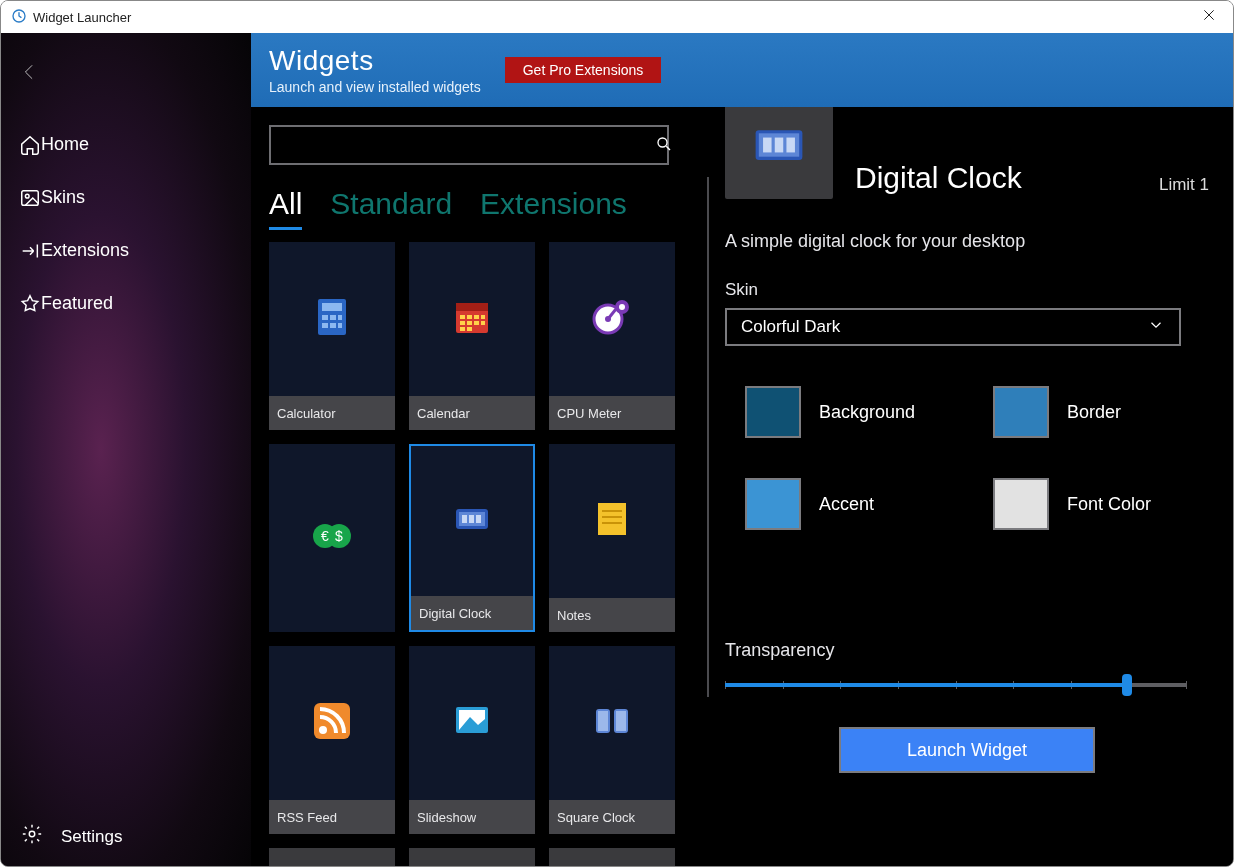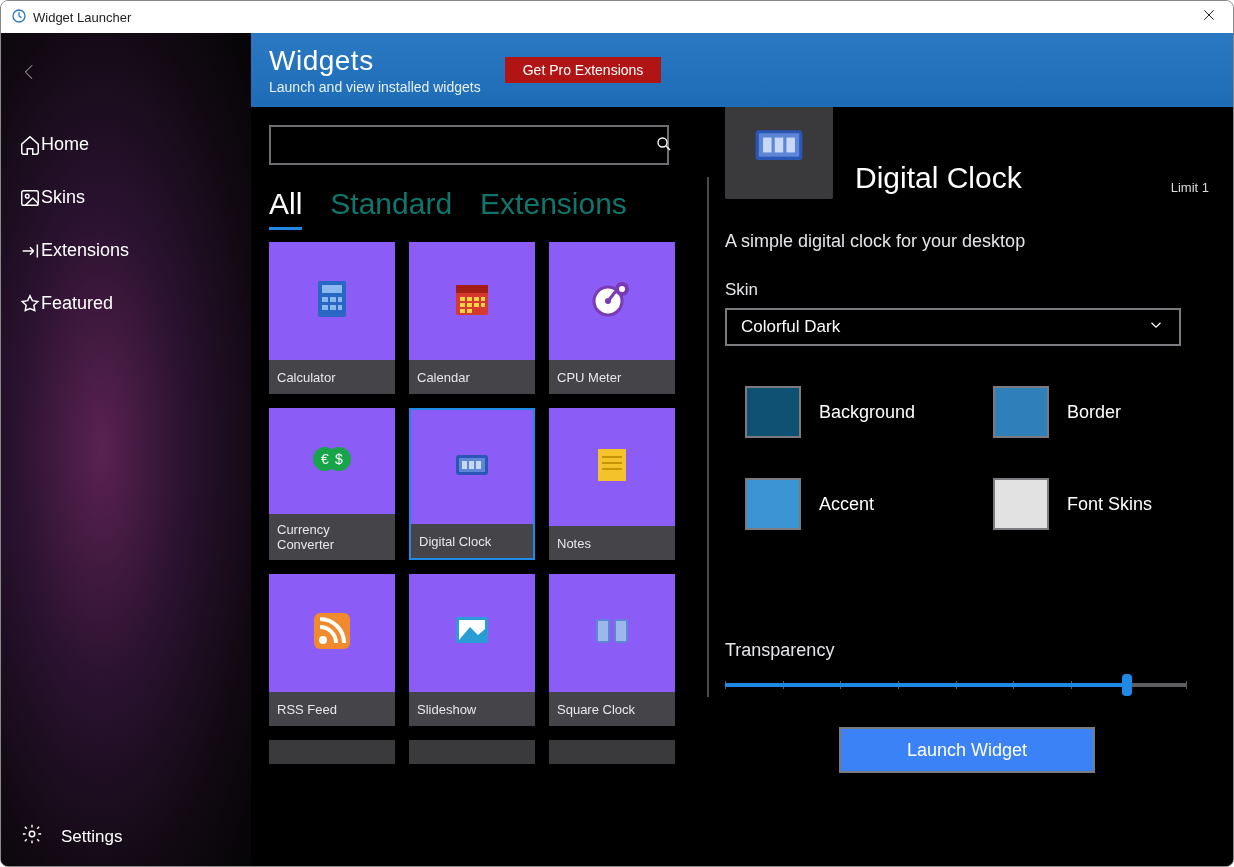--- a/index.html
+++ b/index.html
@@ -62,40 +62,40 @@
   .search-icon { position:absolute; right:18px; top:10px; }
   .search-icon svg { width:18px; height:18px; stroke:#fff; fill:none; stroke-width:1.8; }
   .tabs { display:flex; gap:28px; margin:22px 0 12px 0; }
   .tab { font-size:30px; color:#0f766e; cursor:pointer; padding-bottom:6px; }
   .tab.active { color:#fff; border-bottom:3px solid #1f8ae6; }
   .grid-wrap { flex:1; overflow-y:auto; padding-right:8px; }
   .grid-wrap::-webkit-scrollbar { width:4px; }
   .grid-wrap::-webkit-scrollbar-thumb { background:#4b4b4f; }
   .grid { display:grid; grid-template-columns: repeat(3, 126px); gap:14px; }
   .tile {
-    width:126px; height:152px; background:#8b5cf6; display:flex; flex-direction:column; cursor:pointer;
+    width:126px; height:188px; background:#0f172a; display:flex; flex-direction:column; cursor:pointer;
   }
   .tile.selected { border:2px solid #1f8ae6; }
   .tile .tile-icon { flex:1; display:flex; align-items:center; justify-content:center; }
   .tile .tile-label { background:#454549; padding:8px 8px; font-size:13px; color:#e8e8ea; min-height:34px; display:flex; align-items:center; }
   .tile.small { height:24px; background:#3a3a3d; }
   .divider { width:2px; background:#4b4b4f; margin: 70px 6px 30px 6px; height: 520px; align-self:flex-start; }
 
   
   .details {
     flex:1; display:flex; flex-direction:column; padding: 0 24px 0 10px; position:relative;
   }
   .preview-chip {
     position:absolute; top:-16px; left:10px; width:108px; height:108px;
     background:#3a3a3d; display:flex; align-items:center; justify-content:center;
     border-radius:2px;
   }
   .details-header { display:flex; align-items:flex-end; margin-top:54px; margin-left:130px; gap:20px; }
   .details-title { font-size:30px; font-weight:400; color:#fff; }
-  .limit { margin-left:auto; font-size:13px; color:#dcdcdc; }
+  .limit { margin-left:auto; font-size:17px; color:#dcdcdc; }
   .details-desc { margin-top:36px; font-size:18px; color:#e6e6ea; }
   .skin-label { margin-top:28px; font-size:17px; color:#e6e6ea; }
   .skin-select {
     margin-top:8px; width:456px; height:38px; border:2px solid #7b7b7f; background:#000;
     display:flex; align-items:center; justify-content:space-between; padding:0 14px; font-size:17px; color:#fff; cursor:pointer;
   }
   .skin-select svg { width:18px; height:18px; stroke:#fff; fill:none; stroke-width:1.6; }
   .swatch-grid {
     display:grid; grid-template-columns: 1fr 1fr; row-gap:40px; column-gap:60px;
     margin-top:40px; width:456px; padding-left:20px;
@@ -281,21 +281,20 @@
                 <div class="tile-icon">
                     <span>
                   <svg class="ico" viewBox="0 0 48 48">
                         <circle cx="17" cy="24" r="12" fill="#18a54a"></circle>
                         <circle cx="31" cy="24" r="12" fill="#18a54a"></circle>
                         <text x="17" y="29" font-size="14" fill="#fff" text-anchor="middle" font-family="Arial">€</text>
                         <text x="31" y="29" font-size="14" fill="#fff" text-anchor="middle" font-family="Arial">$</text>
                       </svg>
                 </span>
                   </div>
-                <div class="tile-label">Currency Converter</div>
               </div>
 
               <div class="tile selected">
                 <div class="tile-icon">
                     <span>
                   <svg class="ico" viewBox="0 0 48 48">
                         <rect x="8" y="14" width="32" height="20" rx="3" fill="#2a56b5"></rect>
                         <rect x="11" y="17" width="26" height="14" fill="#5d86d6"></rect>
                         <g fill="#c8d8f5">
                           <rect x="14" y="20" width="5" height="8"></rect>
@@ -408,21 +407,21 @@
             <div class="swatch-item">
               <div class="swatch" style="background:#2f7fba"></div>
               <div class="swatch-label">Border</div>
             </div>
             <div class="swatch-item">
               <div class="swatch" style="background:#3b94d4"></div>
               <div class="swatch-label">Accent</div>
             </div>
             <div class="swatch-item">
               <div class="swatch" style="background:#e2e2e2"></div>
-              <div class="swatch-label">Font Skins</div>
+              <div class="swatch-label">Font Color</div>
             </div>
           </div>
 
           <div class="transp-label">Transparency</div>
           <div class="slider-track">
             <div class="slider-ticks">
                 <span></span>
                 <span></span>
                 <span></span>
                 <span></span>

